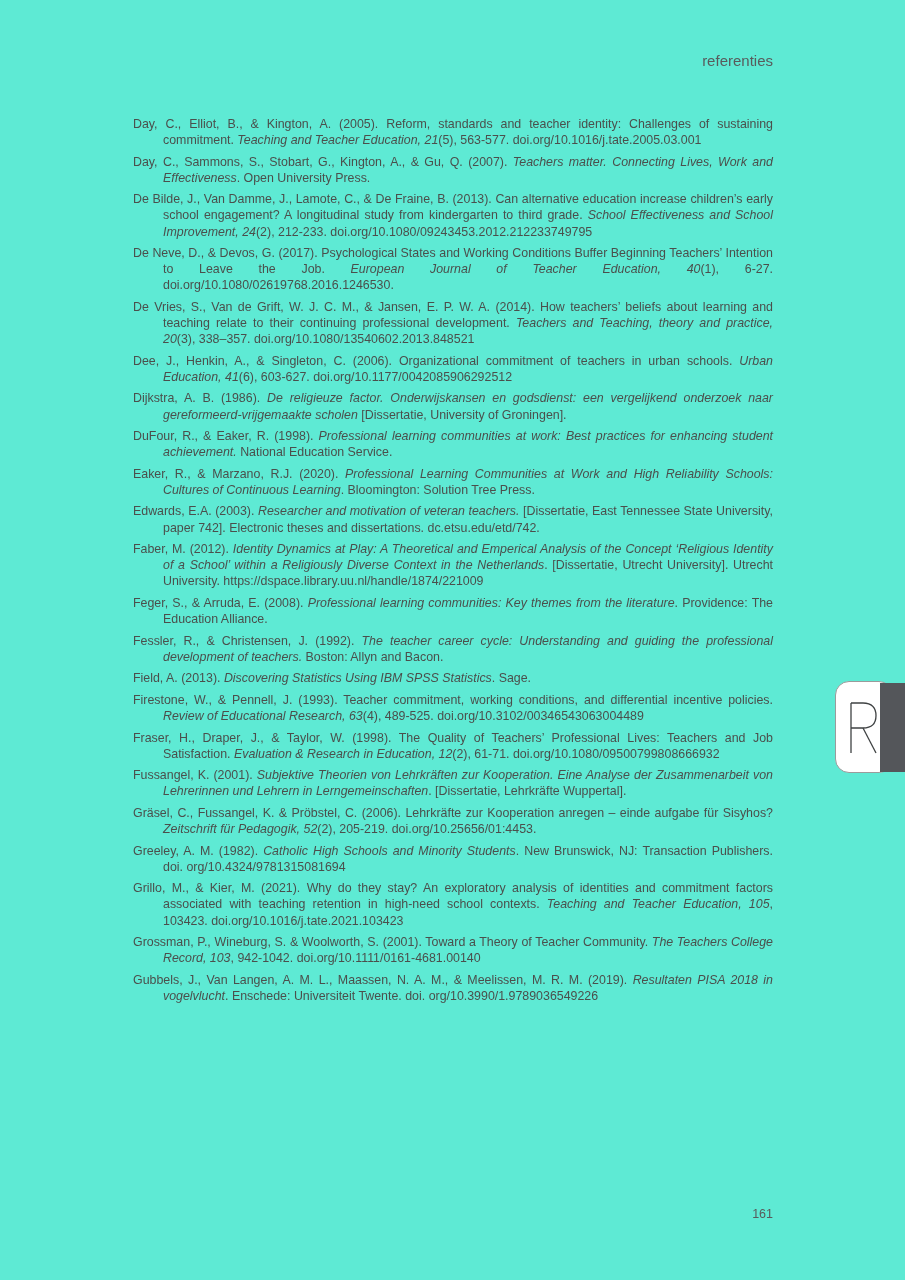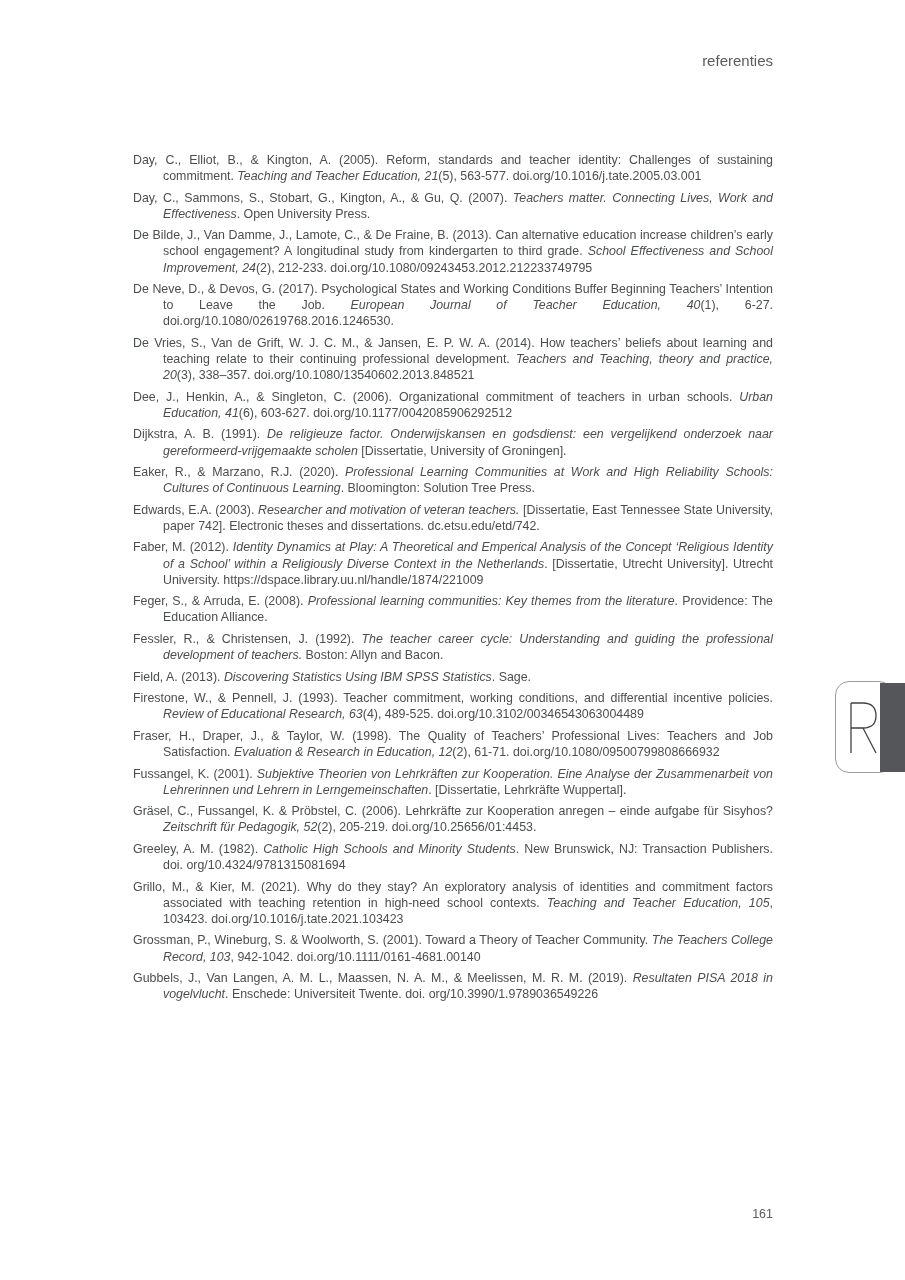--- a/index.html
+++ b/index.html
@@ -1,36 +1,35 @@
 <!DOCTYPE html>
 <html><head>
 <meta charset="utf-8">
 <style>
   html,body{margin:0;padding:0;background:#e8e8e8;}
   .page{
     position:relative;
     width:905px;height:1280px;
-    background:#ffffff;
+    background:#5eead4;
     font-family:"Liberation Sans","DejaVu Sans",sans-serif;
     color:#4b4f4c;
     overflow:hidden;
     margin:0 auto;
   }
   .running-head{
     position:absolute;
     top:52px;right:132px;
     font-size:15px;
     color:#595b5c;
     text-align:right;
   }
   .ref-list{
     position:absolute;
     top:116px;left:133px;
     width:640px;
-    margin-top:36px;
   }
   .ref{
     margin:0 0 5.5px 0;
     padding-left:30px;
     text-indent:-30px;
     font-size:12.4px;
     line-height:16.1px;
     text-align:justify;
     color:#4b4f4c;
   }
@@ -70,21 +69,22 @@
 
   <div class="running-head">referenties</div>
 
   <div class="ref-list">
       <p class="ref"><span>Day, C., Elliot, B., &amp; Kington, A. (2005). Reform, standards and teacher identity: Challenges of sustaining commitment. </span><i>Teaching and Teacher Education, 21</i><span>(5), 563-577. doi.org/10.1016/j.tate.2005.03.001</span></p>
       <p class="ref"><span>Day, C., Sammons, S., Stobart, G., Kington, A., &amp; Gu, Q. (2007). </span><i>Teachers matter. Connecting Lives, Work and Effectiveness</i><span>. Open University Press.</span></p>
       <p class="ref"><span>De Bilde, J., Van Damme, J., Lamote, C., &amp; De Fraine, B. (2013). Can alternative education increase children’s early school engagement? A longitudinal study from kindergarten to third grade. </span><i>School Effectiveness and School Improvement, 24</i><span>(2), 212-233. doi.org/10.1080/09243453.2012.212233749795</span></p>
       <p class="ref"><span>De Neve, D., &amp; Devos, G. (2017). Psychological States and Working Conditions Buffer Beginning Teachers’ Intention to Leave the Job. </span><i>European Journal of Teacher Education, 40</i><span>(1), 6-27. doi.org/10.1080/02619768.2016.1246530.</span></p>
       <p class="ref"><span>De Vries, S., Van de Grift, W. J. C. M., &amp; Jansen, E. P. W. A. (2014). How teachers’ beliefs about learning and teaching relate to their continuing professional development. </span><i>Teachers and Teaching, theory and practice, 20</i><span>(3), 338–357. doi.org/10.1080/13540602.2013.848521</span></p>
       <p class="ref"><span>Dee, J., Henkin, A., &amp; Singleton, C. (2006). Organizational commitment of teachers in urban schools. </span><i>Urban Education, 41</i><span>(6), 603-627. doi.org/10.1177/0042085906292512</span></p>
-      <p class="ref"><span>Dijkstra, A. B. (1991). </span><i>De religieuze factor. Onderwijskansen en godsdienst: een vergelijkend onderzoek naar gereformeerd-vrijgemaakte scholen</i><span> [Dissertatie, University of Groningen].</span></p>
+      <p class="ref"><span>Dijkstra, A. B. (1986). </span><i>De religieuze factor. Onderwijskansen en godsdienst: een vergelijkend onderzoek naar gereformeerd-vrijgemaakte scholen</i><span> [Dissertatie, University of Groningen].</span></p>
+      <p class="ref"><span>DuFour, R., &amp; Eaker, R. (1998). </span><i>Professional learning communities at work: Best practices for enhancing student achievement.</i><span> National Education Service.</span></p>
       <p class="ref"><span>Eaker, R., &amp; Marzano, R.J. (2020). </span><i>Professional Learning Communities at Work and High Reliability Schools: Cultures of Continuous Learning</i><span>. Bloomington: Solution Tree Press.</span></p>
       <p class="ref"><span>Edwards, E.A. (2003). </span><i>Researcher and motivation of veteran teachers.</i><span> [Dissertatie, East Tennessee State University, paper 742]. Electronic theses and dissertations. dc.etsu.edu/etd/742.</span></p>
       <p class="ref"><span>Faber, M. (2012). </span><i>Identity Dynamics at Play: A Theoretical and Emperical Analysis of the Concept ‘Religious Identity of a School’ within a Religiously Diverse Context in the Netherlands</i><span>. [Dissertatie, Utrecht University]. Utrecht University. https://dspace.library.uu.nl/handle/1874/221009</span></p>
       <p class="ref"><span>Feger, S., &amp; Arruda, E. (2008). </span><i>Professional learning communities: Key themes from the literature</i><span>. Providence: The Education Alliance.</span></p>
       <p class="ref"><span>Fessler, R., &amp; Christensen, J. (1992). </span><i>The teacher career cycle: Understanding and guiding the professional development of teachers.</i><span> Boston: Allyn and Bacon.</span></p>
       <p class="ref"><span>Field, A. (2013). </span><i>Discovering Statistics Using IBM SPSS Statistics</i><span>. Sage.</span></p>
       <p class="ref"><span>Firestone, W., &amp; Pennell, J. (1993). Teacher commitment, working conditions, and differential incentive policies. </span><i>Review of Educational Research, 63</i><span>(4), 489-525. doi.org/10.3102/00346543063004489</span></p>
       <p class="ref"><span>Fraser, H., Draper, J., &amp; Taylor, W. (1998). The Quality of Teachers’ Professional Lives: Teachers and Job Satisfaction. </span><i>Evaluation &amp; Research in Education, 12</i><span>(2), 61-71. doi.org/10.1080/09500799808666932</span></p>
       <p class="ref"><span>Fussangel, K. (2001). </span><i>Subjektive Theorien von Lehrkräften zur Kooperation. Eine Analyse der Zusammenarbeit von Lehrerinnen und Lehrern in Lerngemeinschaften</i><span>. [Dissertatie, Lehrkräfte Wuppertal].</span></p>
       <p class="ref"><span>Gräsel, C., Fussangel, K. &amp; Pröbstel, C. (2006). Lehrkräfte zur Kooperation anregen – einde aufgabe für Sisyhos? </span><i>Zeitschrift für Pedagogik, 52</i><span>(2), 205-219. doi.org/10.25656/01:4453.</span></p>

